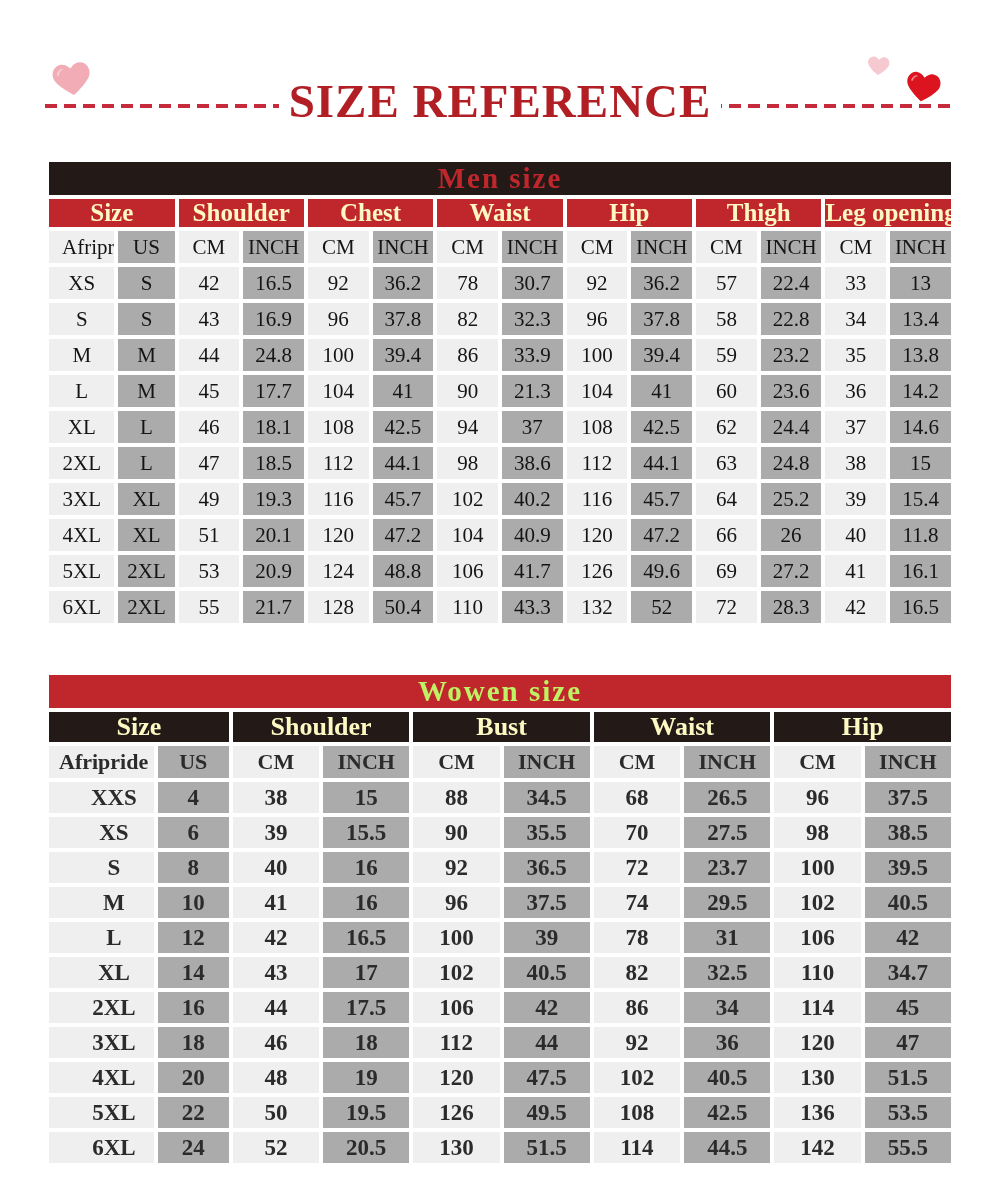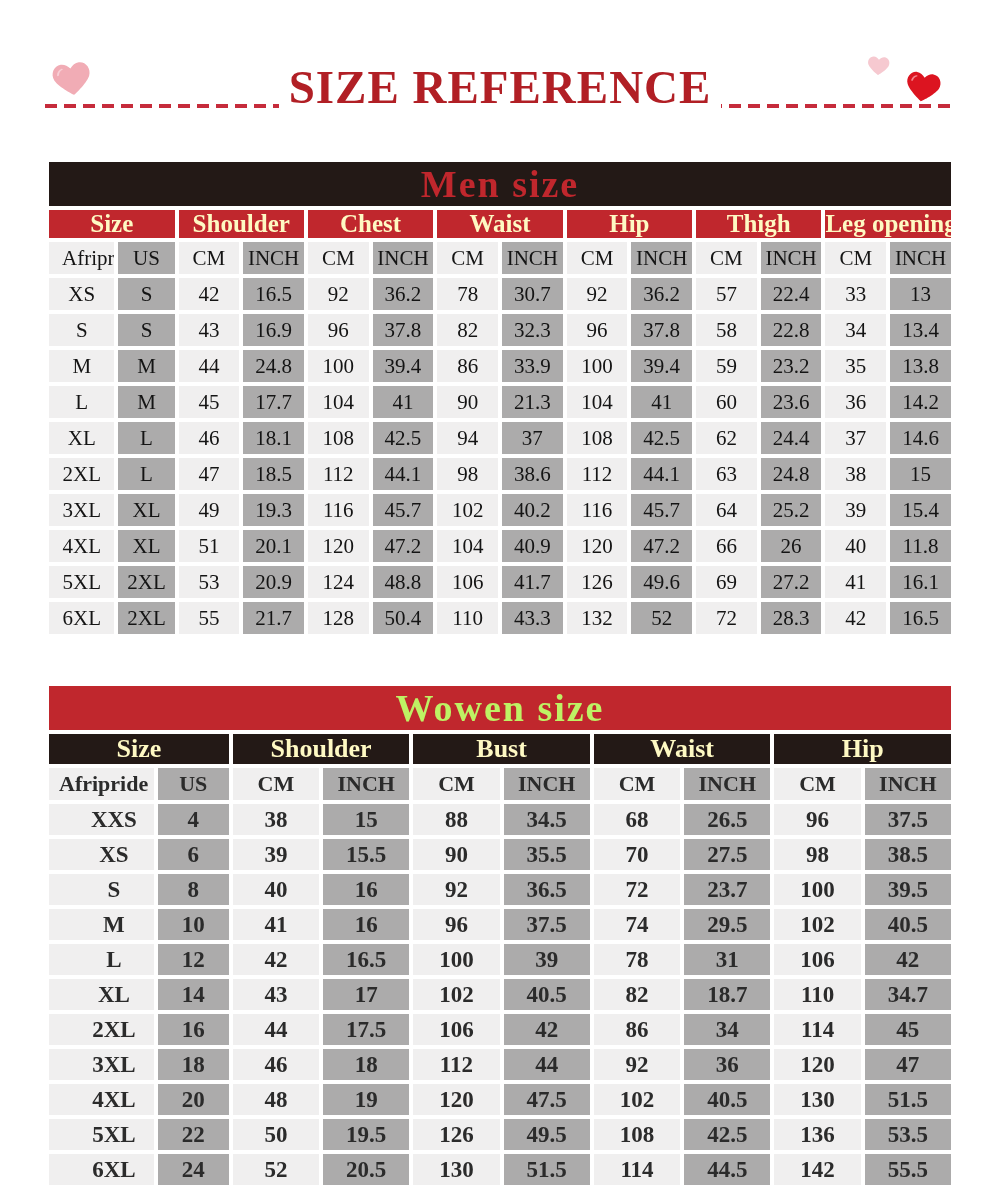--- a/index.html
+++ b/index.html
@@ -3,35 +3,35 @@
 <meta charset="utf-8">
 <style>
   html,body{margin:0;padding:0;background:#ffffff;}
   body{width:1000px;height:1203px;font-family:"Liberation Serif","DejaVu Serif",serif;color:#1b1b1b;}
   .page{width:1000px;height:1203px;overflow:hidden;background:#fff;}
 
   
   .title-section{position:relative;height:158px;}
   .dash-line{position:absolute;left:45px;right:45px;top:104px;height:4px;
     background:repeating-linear-gradient(90deg,#c62b3b 0 12px,transparent 12px 19px);}
-  .page-title{position:absolute;left:0;right:0;top:60px;margin:0;text-align:center;z-index:2;
+  .page-title{position:absolute;left:0;right:0;top:60px;margin:14px;text-align:center;z-index:2;
     font-size:47px;line-height:54px;font-weight:700;color:#b11f25;letter-spacing:1px;}
   .page-title span{background:#ffffff;padding:0 10px;}
   .heart{position:absolute;z-index:3;}
   .heart-left{left:52px;top:60px;width:40px;height:40px;transform:rotate(-8deg);}
   .heart-right-small{left:867px;top:55px;width:23px;height:23px;transform:rotate(4deg);}
   .heart-right-big{left:905px;top:70px;width:36px;height:36px;transform:rotate(9deg);}
 
   
   .table-wrap{padding:0 45px;}
   table.size-table{width:100%;border-collapse:separate;border-spacing:4px;table-layout:fixed;margin:0;}
   table.size-table th,table.size-table td{padding:0;text-align:center;vertical-align:middle;overflow:hidden;white-space:nowrap;}
 
   
-  tr.banner-row th{height:31px;font-size:38px;font-weight:700;letter-spacing:2px;}
+  tr.banner-row th{height:31px;font-size:29px;font-weight:700;letter-spacing:2px;}
   .men tr.banner-row th{background:#231916;color:#c0272d;}
   .women tr.banner-row th{background:#c0272d;color:#bef264;}
 
   
   tr.group-row th{height:22px;font-size:25px;font-weight:700;color:#fef9c3;}
   .men tr.group-row th{background:#c0272d;}
   .women tr.group-row th{background:#231916;font-size:26px;}
 
   
   .l{background:#f0efef;}
@@ -383,21 +383,21 @@
             <td class="g">42</td>
           </tr>
           <tr>
             <td class="l first">XL</td>
             <td class="g">14</td>
             <td class="l">43</td>
             <td class="g">17</td>
             <td class="l">102</td>
             <td class="g">40.5</td>
             <td class="l">82</td>
-            <td class="g">18.7</td>
+            <td class="g">32.5</td>
             <td class="l">110</td>
             <td class="g">34.7</td>
           </tr>
           <tr>
             <td class="l first">2XL</td>
             <td class="g">16</td>
             <td class="l">44</td>
             <td class="g">17.5</td>
             <td class="l">106</td>
             <td class="g">42</td>

